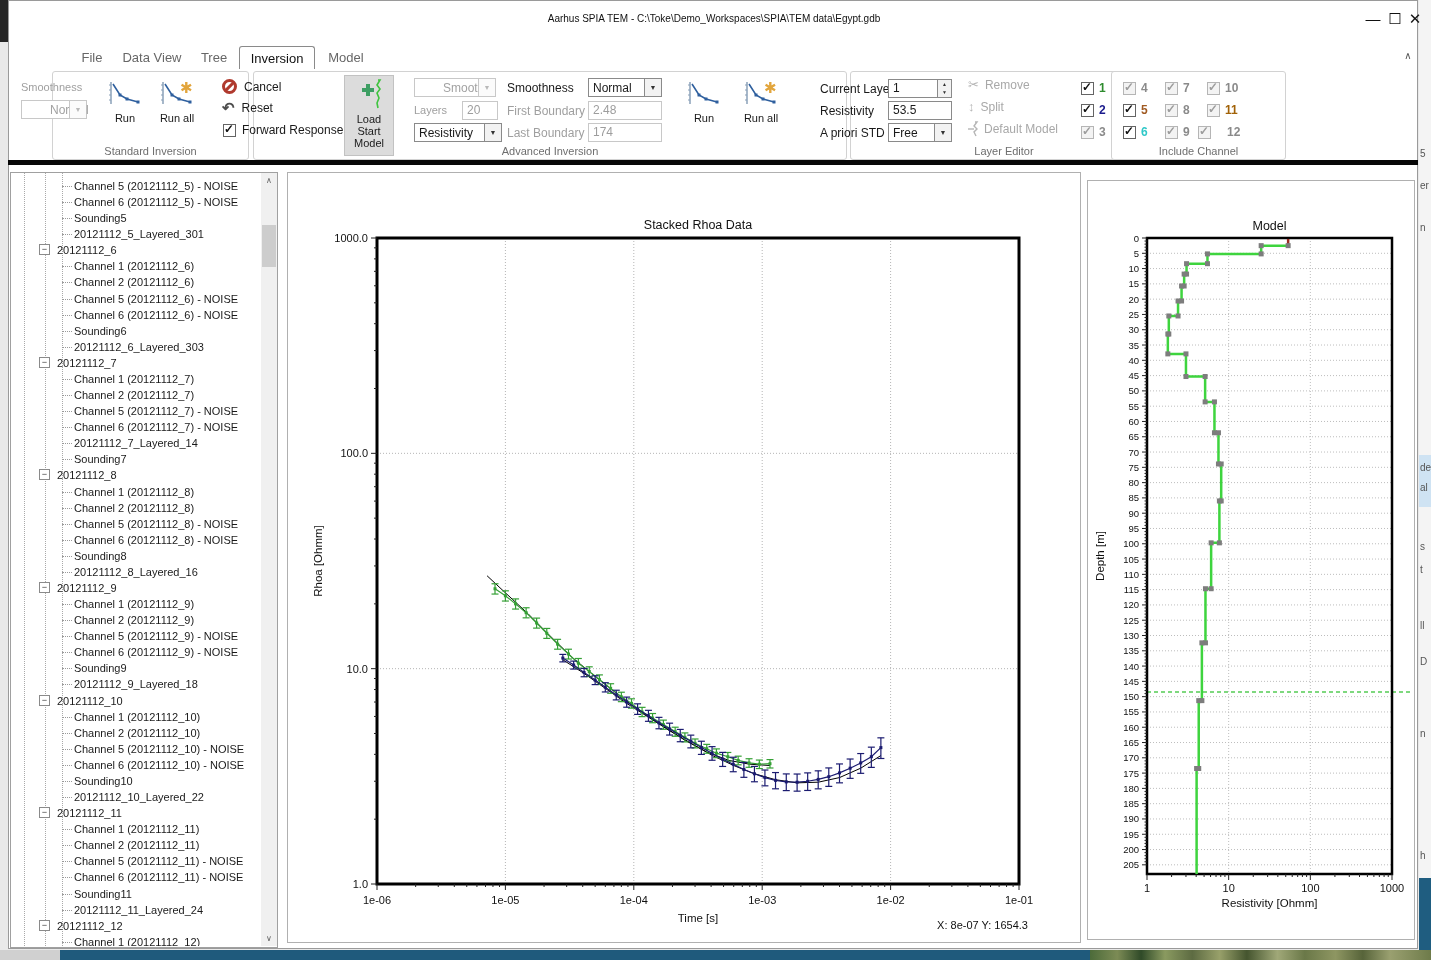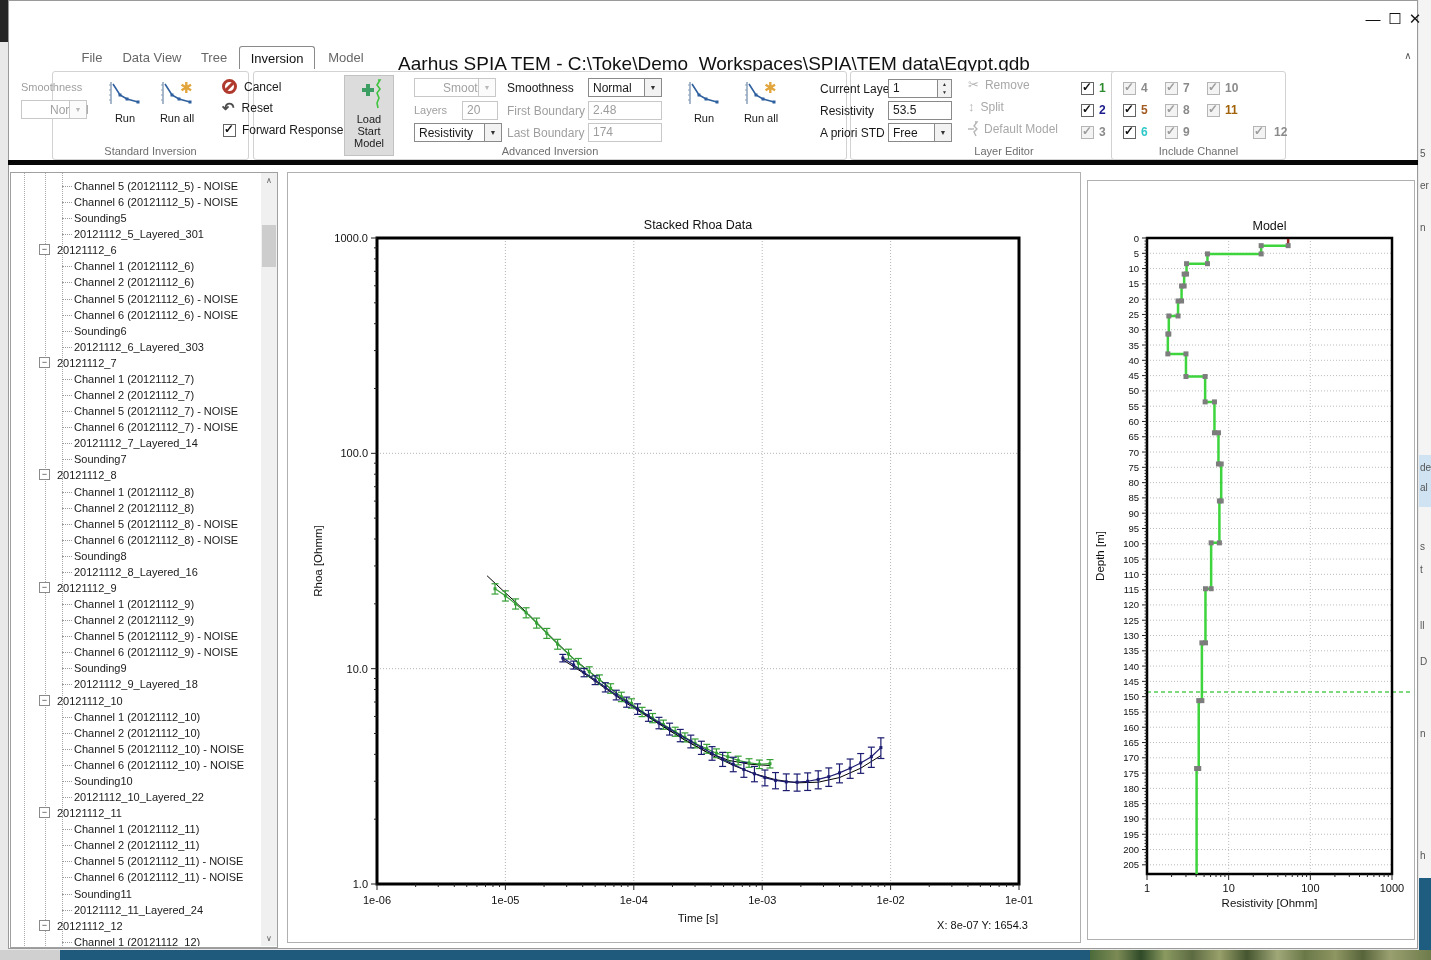--- a/index.html
+++ b/index.html
@@ -1,21 +1,21 @@
 <!DOCTYPE html>
 <html><head>
 <meta charset="utf-8">
 <style>
   html,body{margin:0;padding:0;}
   .screen{position:relative;width:1431px;height:960px;background:#e9e9e9;overflow:hidden;
           font-family:"Liberation Sans",sans-serif;color:#1a1a1a;}
   .abs{position:absolute;}
   .appwin{left:8px;top:0;width:1410px;height:949px;background:#fff;border:1px solid #9a9a9a;box-sizing:border-box;}
   .corner-dark{left:0;top:0;width:25px;height:42px;background:#262626;}
-  .titlebar-text{left:8px;top:13px;width:1412px;text-align:center;font-size:19px;color:#111;margin-top:40px;}
+  .titlebar-text{left:8px;top:13px;width:1412px;text-align:center;font-size:10px;color:#111;}
   .winctl{top:10px;font-size:15px;color:#111;width:20px;text-align:center;cursor:default;}
   
   .tab{top:46px;height:23px;line-height:23px;text-align:center;font-size:13px;color:#676767;}
   .tab.sel{color:#111;background:#fff;border:1px solid #8a8a8a;border-bottom:none;border-radius:3px 3px 0 0;box-sizing:border-box;}
   .ribbon-collapse{left:1398px;top:49px;width:18px;height:16px;font-size:10px;color:#555;text-align:center;border:1px solid transparent;border-radius:8px;}
   
   .rgroup{top:71px;height:89px;border:1px solid #d2d2d2;border-radius:3px;box-sizing:border-box;background:#fff;margin-left:40px;}
   .rgroup-label{bottom:2px;left:0;width:100%;text-align:center;font-size:11px;color:#6e6e6e;position:absolute;}
   .rlabel{font-size:11px;color:#9f9f9f;}
   .rlabel.on{color:#1a1a1a;font-size:12px;}
@@ -272,21 +272,21 @@
         <span class="chan-num" style="color: rgb(138, 138, 138);">9</span>
       </div>
       <div class="abs" style="left: 1207px; top: 81px; display: flex; align-items: center; gap: 5px;">
         <span class="cb checked dis"></span>
         <span class="chan-num" style="color: rgb(138, 138, 138);">10</span>
       </div>
       <div class="abs" style="left: 1207px; top: 103px; display: flex; align-items: center; gap: 5px;">
         <span class="cb checked dis"></span>
         <span class="chan-num" style="color: #a16207;">11</span>
       </div>
-      <div class="abs" style="left: 1253px; top: 125px; display: flex; align-items: center; gap: 8px;">
+      <div class="abs" style="left: 1198px; top: 125px; display: flex; align-items: center; gap: 16px;">
         <span class="cb checked dis"></span>
         <span class="chan-num" style="color: rgb(138, 138, 138);">12</span>
       </div>
     </div>
 
   <div class="abs blackbar"></div>
 
   <div class="abs treepanel"></div>
   <div class="abs tree-rows" id="tree-rows">
     <div class="abs tguide" style="left:13px;"></div>

